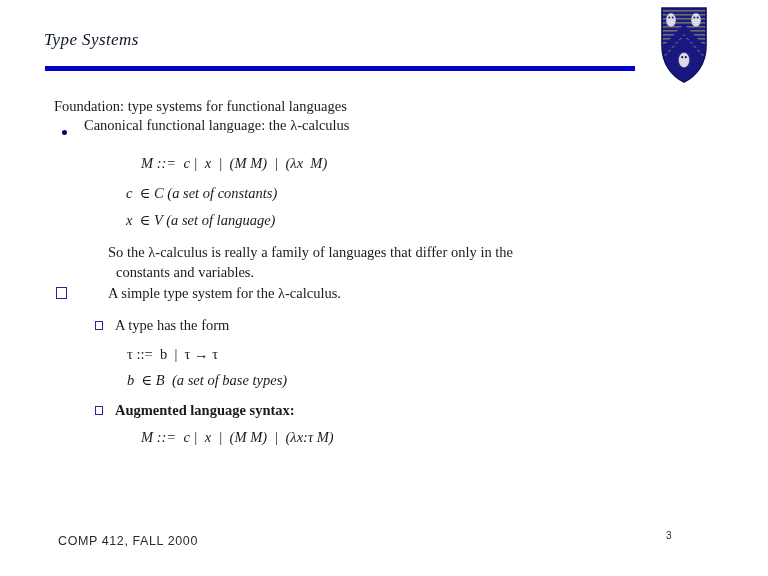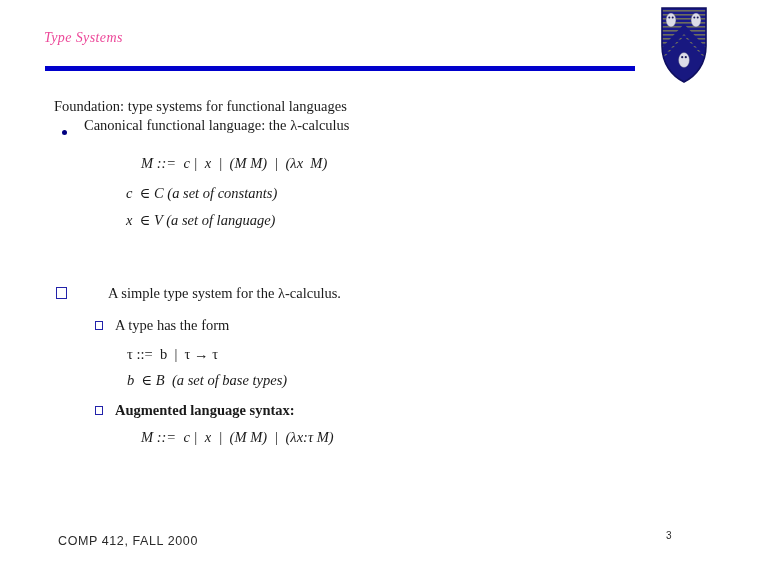--- a/index.html
+++ b/index.html
@@ -16,22 +16,22 @@
     font-family: "Liberation Serif", "DejaVu Serif", serif;
   }
 
   
   #slide-title {
     position: absolute;
     left: 44px;
     top: 30px;
     font-family: "Liberation Serif", "DejaVu Serif", serif;
     font-style: italic;
-    font-size: 14px;
-    color: #ec4899;
+    font-size: 17px;
+    color: #0f172a;
     letter-spacing: 0.4px;
     white-space: nowrap;
   }
 
   
   #title-rule {
     position: absolute;
     left: 45px;
     top: 66px;
     width: 590px;
@@ -181,20 +181,24 @@
 
     <div class="bullet-dot" style="left:62px; top:130px;"></div>
     <div class="line lvl1" style="top:116px;">Canonical functional language: the λ-calculus</div>
 
     <div class="line lvl4 ital" style="top:184px;">c  ∈ C (a set of constants)</div>
 
     <div class="line lvl5 ital" style="top:154px;">M ::=  c |  x  |  (M M)  |  (λx  M)</div>
 
     <div class="line lvl4 ital" style="top:211px;">x  ∈ V (a set of language)</div>
 
+    <div class="para" style="top:242px;">
+      <span>So the λ-calculus is really a family of languages that differ only in the</span>
+      <span class="cont">constants and variables.</span>
+    </div>
 
     <div class="bullet-sq-lg" style="left:56px; top:287px;"></div>
     <div class="line lvl2" style="top:284px;text-align:right;">A simple type system for the λ-calculus.</div>
 
     <div class="bullet-sq-sm" style="left:95px; top:321px;"></div>
     <div class="line lvl3" style="left:115px; top:316px;">A type has the form</div>
 
     <div class="line" style="left:127px; top:345px;">τ ::=  b  |  τ → τ</div>
 
     <div class="line ital" style="left:127px; top:371px;">b  ∈ B  (a set of base types)</div>

